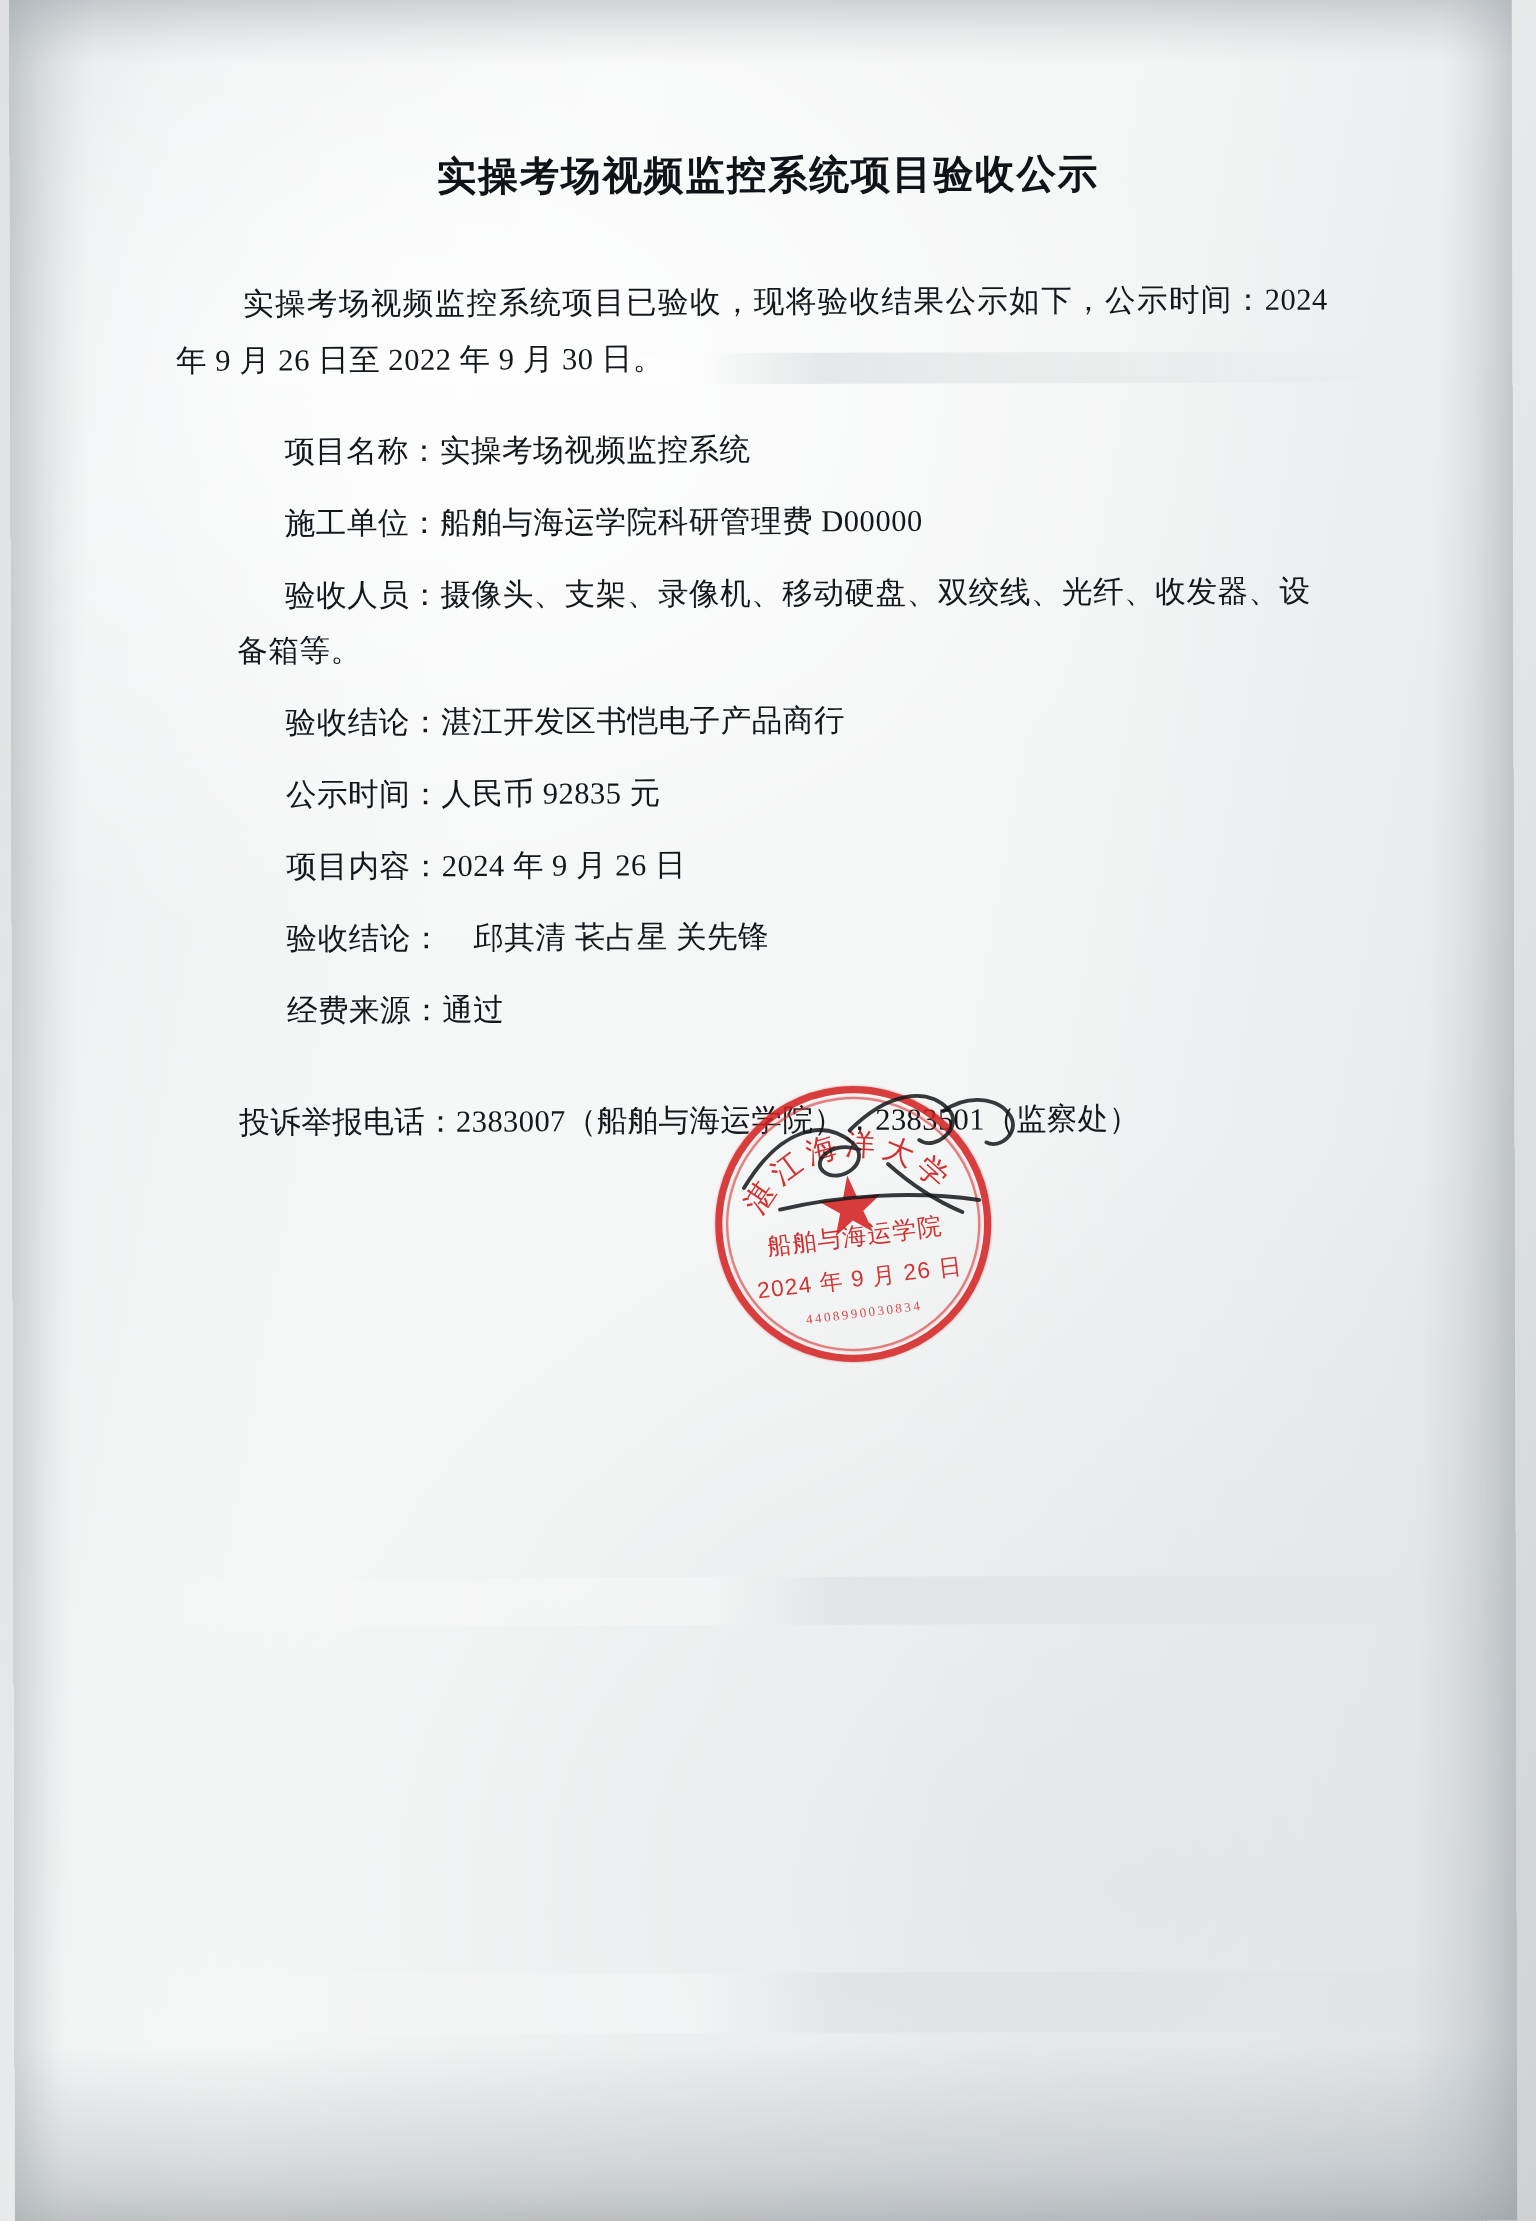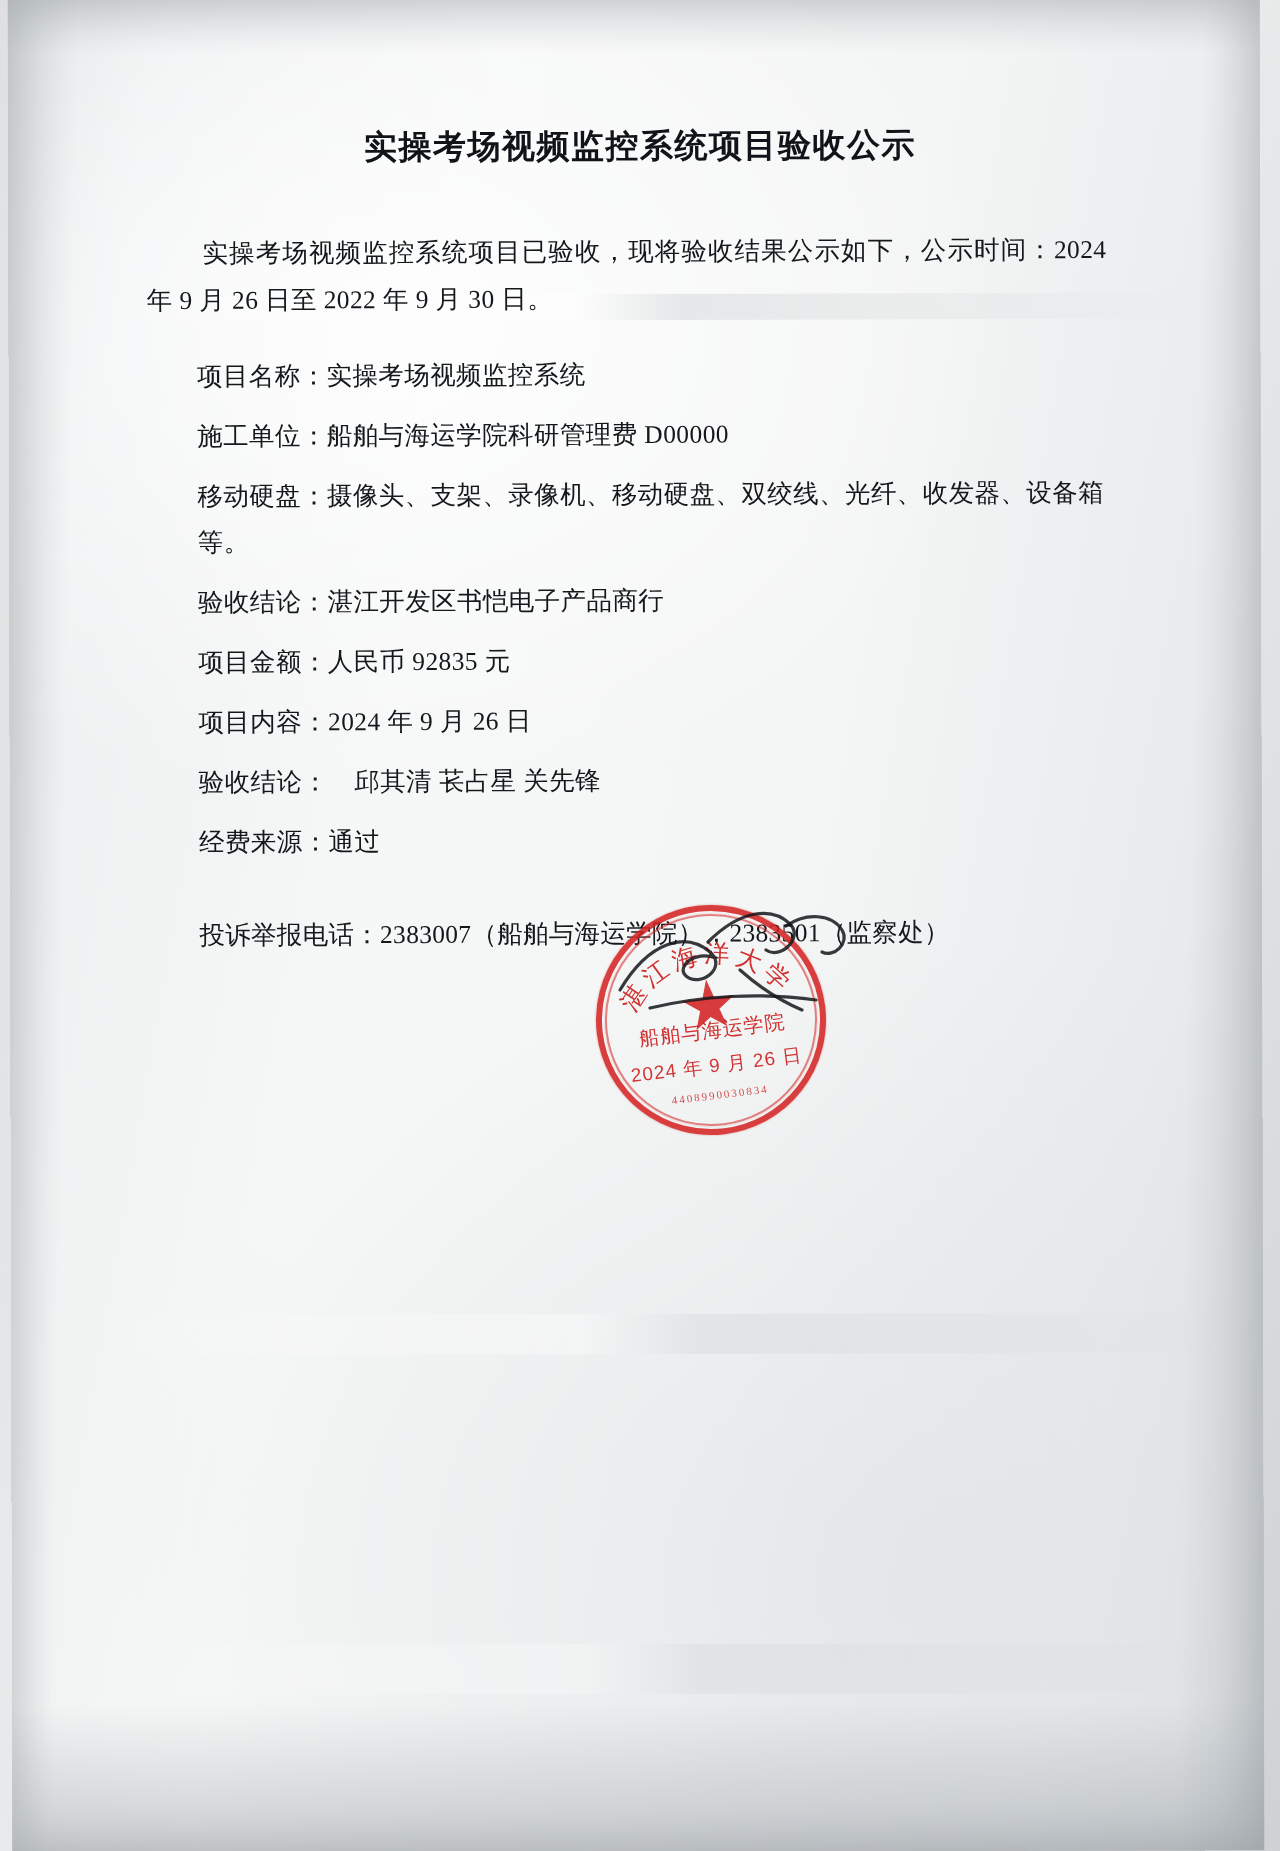--- a/index.html
+++ b/index.html
@@ -103,20 +103,21 @@
     margin: 0 0 14px 0;
     padding-left: 50px;
     letter-spacing: 0.4px;
     line-height: 46px;
   }
   .field-row.wrap {
     text-indent: 0;
   }
   .field-label {
     white-space: nowrap;
+    margin-left: 40px;
   }
   .field-value {
     white-space: normal;
   }
   .gap-names {
     display: inline-block;
     width: 26px;
   }
 
   .contact {
@@ -247,27 +248,27 @@
     <p class="para">实操考场视频监控系统项目已验收，现将验收结果公示如下，公示时间：2024 年 9 月 26 日至 2022 年 9 月 30 日。</p>
 
     <ul class="fields">
       <li class="field-row">
         <span class="field-label">项目名称：</span><span class="field-value">实操考场视频监控系统</span>
       </li>
       <li class="field-row">
         <span class="field-label">施工单位：</span><span class="field-value">船舶与海运学院科研管理费 D00000</span>
       </li>
       <li class="field-row wrap">
-        <span class="field-label">移动硬盘：</span><span class="field-value">摄像头、支架、录像机、移动硬盘、双绞线、光纤、收发器、设备箱等。</span>
+        <span class="field-label">验收人员：</span><span class="field-value">摄像头、支架、录像机、移动硬盘、双绞线、光纤、收发器、设备箱等。</span>
       </li>
       <li class="field-row">
         <span class="field-label">验收结论：</span><span class="field-value">湛江开发区书恺电子产品商行</span>
       </li>
       <li class="field-row">
-        <span class="field-label">项目金额：</span><span class="field-value">人民币 92835 元</span>
+        <span class="field-label">公示时间：</span><span class="field-value">人民币 92835 元</span>
       </li>
       <li class="field-row">
         <span class="field-label">项目内容：</span><span class="field-value">2024 年 9 月 26 日</span>
       </li>
       <li class="field-row">
         <span class="field-label">验收结论：</span><span class="gap-names"></span><span class="field-value">邱其清  苌占星  关先锋</span>
       </li>
       <li class="field-row">
         <span class="field-label">经费来源：</span><span class="field-value">通过</span>
       </li>

